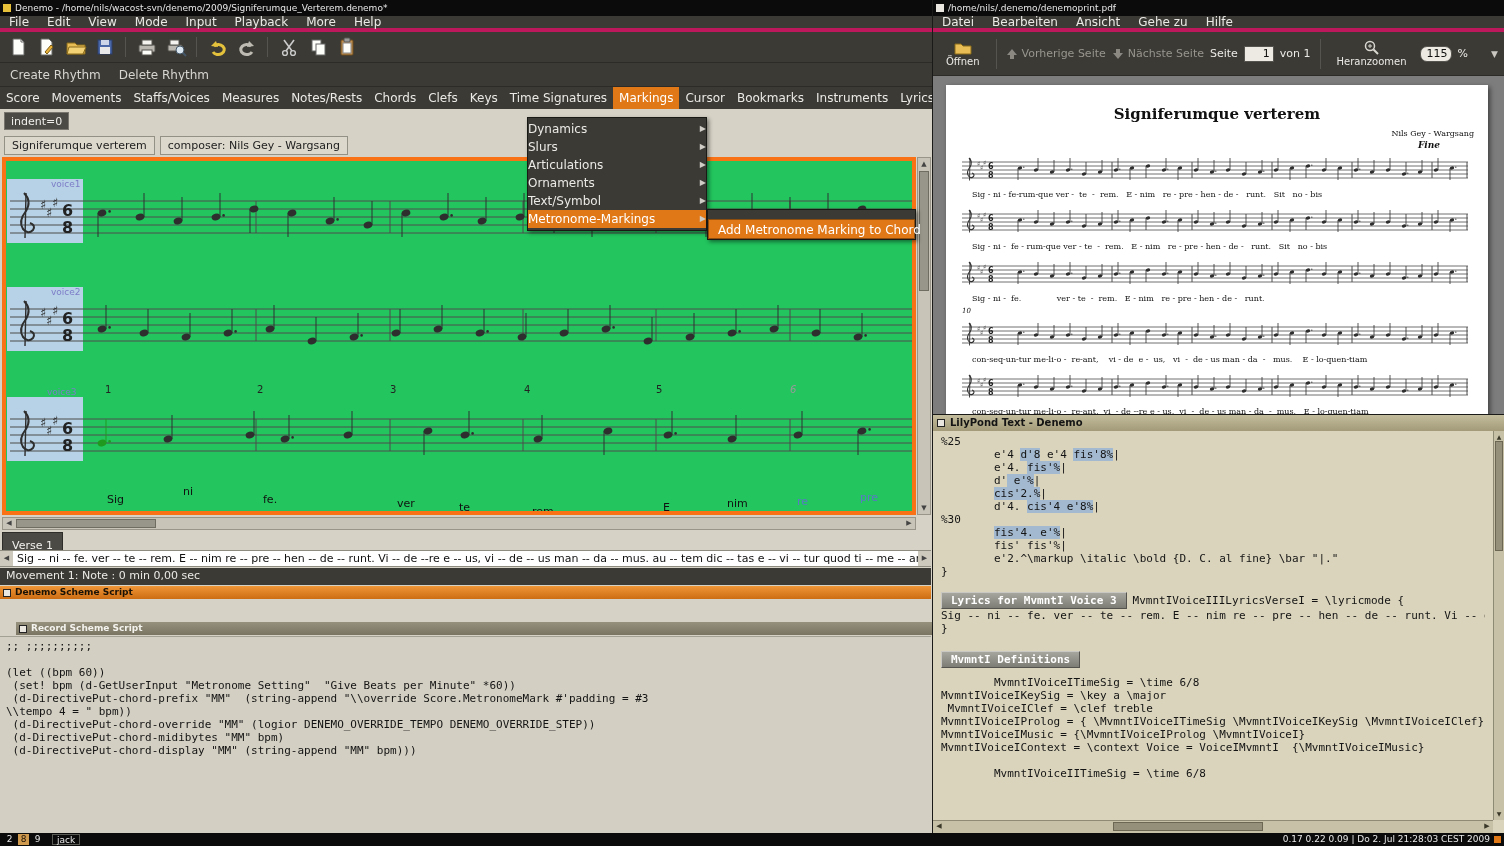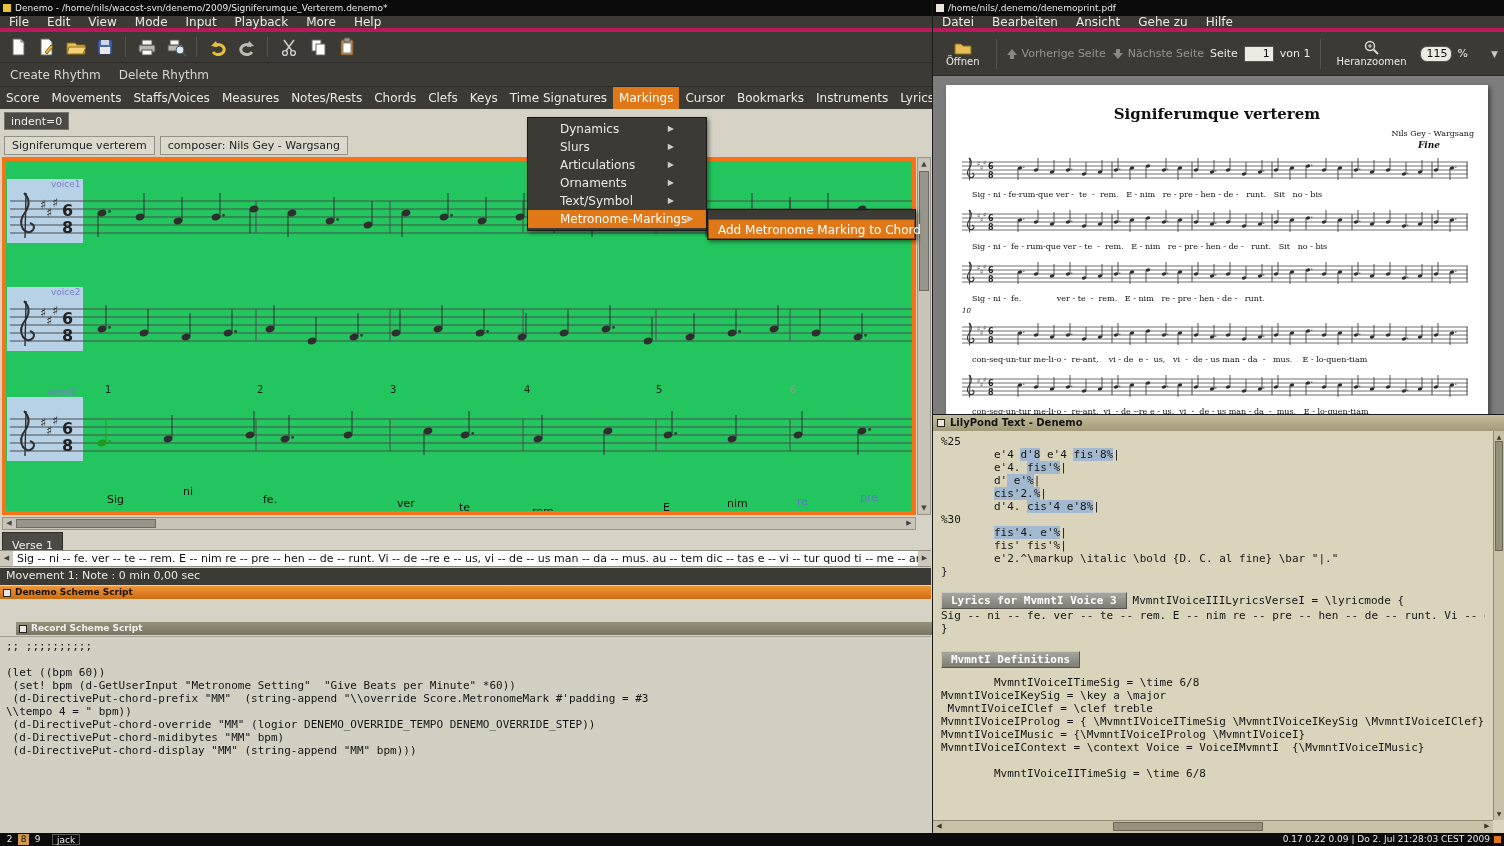--- a/index.html
+++ b/index.html
@@ -41,21 +41,21 @@
 .lyricline .edge{flex:none;width:13px;height:100%;background:#cdc9bd;color:#444;font-size:7px;text-align:center;line-height:15px}
 .lyricline .txt{padding:0 4px;flex:1;overflow:hidden}
 .statusline{position:absolute;left:0;top:459px;width:931px;height:17px;background:#3b3a35;color:#eceae6;font-size:11px;line-height:16px;padding:0 6px}
 .schemetitle{position:absolute;left:0;top:477px;width:931px;height:13px;background:linear-gradient(#ef9637,#cd6d13);color:#1b1206;font-size:9px;font-weight:bold;line-height:13px;padding:0 3px;display:flex;align-items:center;gap:4px}
 .winicon{width:8px;height:8px;border:1px solid #222;background:#e8e6df;display:inline-block;flex:none}
 .execbtn{position:absolute;left:3px;top:492px;width:925px;height:18px;background:linear-gradient(#e4e0d5,#ccc8bb);border:1px solid #8b8779;font-size:11px;color:#222;font-family:inherit}
 .recordtitle{position:absolute;left:16px;top:513px;width:931px;height:13px;background:linear-gradient(#96917d,#7a7562);color:#f4f3ee;font-size:9px;font-weight:bold;line-height:13px;padding:0 3px;display:flex;align-items:center;gap:4px}
 .schemecode{position:absolute;left:0;top:527px;width:931px;height:197px;background:#d3cfc2;border-top:1px solid #a3a094;font-family:"DejaVu Sans Mono",monospace;font-size:11px;line-height:13px;padding:3px 6px;white-space:pre;overflow:hidden;color:#141414}
 
 .popup{position:absolute;left:527px;top:117px;width:180px;background:#3b3a35;border:1px solid #191916;box-shadow:2px 2px 4px rgba(0,0,0,.45);padding:2px 0;z-index:30}
-.pitem{height:18px;line-height:18px;color:#eceae6;font-size:12px;padding:0 32px;display:flex;justify-content:space-between;align-items:flex-end;white-space:nowrap}
+.pitem{height:18px;line-height:18px;color:#eceae6;font-size:12px;padding:0 0;display:flex;justify-content:space-between;align-items:flex-end;white-space:nowrap}
 .pitem .sub{font-size:8px;color:#cfcdc6}
 .pitem.active{background:#e07818;color:#fff}
 .subpopup{position:absolute;left:707px;top:209px;width:209px;background:#3b3a35;border:1px solid #191916;box-shadow:2px 2px 4px rgba(0,0,0,.45);padding-top:9px;z-index:31}
 .subitem{height:20px;line-height:20px;background:#e07818;border:1px solid #8e4c0d;color:#fff;font-size:12px;padding:0 9px;white-space:nowrap}
 
 .evtoolbar{height:44px;background:#3b3a35;border-bottom:1px solid #2c2b27;display:flex;align-items:center;padding:0 6px;gap:6px;color:#eceae6;font-size:11px}
 .evbtn{display:flex;flex-direction:column;align-items:center;justify-content:center;gap:1px;padding:2px 7px;color:#eceae6;font-size:10px}
 .evnav{display:flex;align-items:center;gap:4px;font-size:11px;color:#97958d}
 .evsep{width:1px;height:30px;background:#55544e;margin:0 3px}
 .evinput{width:30px;height:16px;background:#eceae2;border:1px solid #55544e;font-size:11px;text-align:right;padding:0 3px;font-family:inherit;color:#111}

